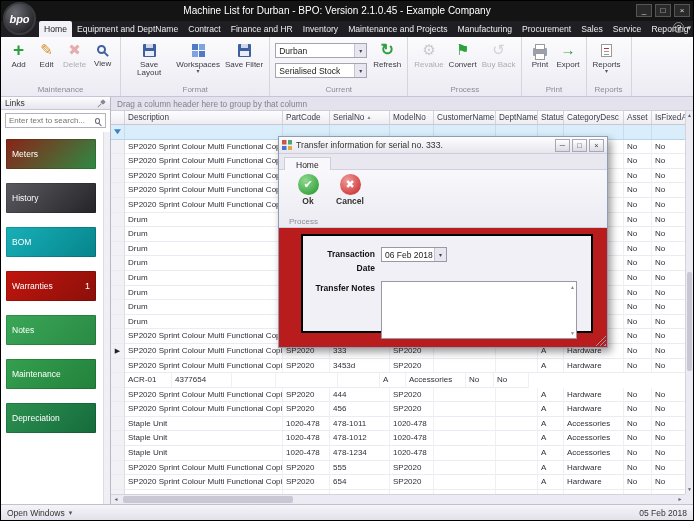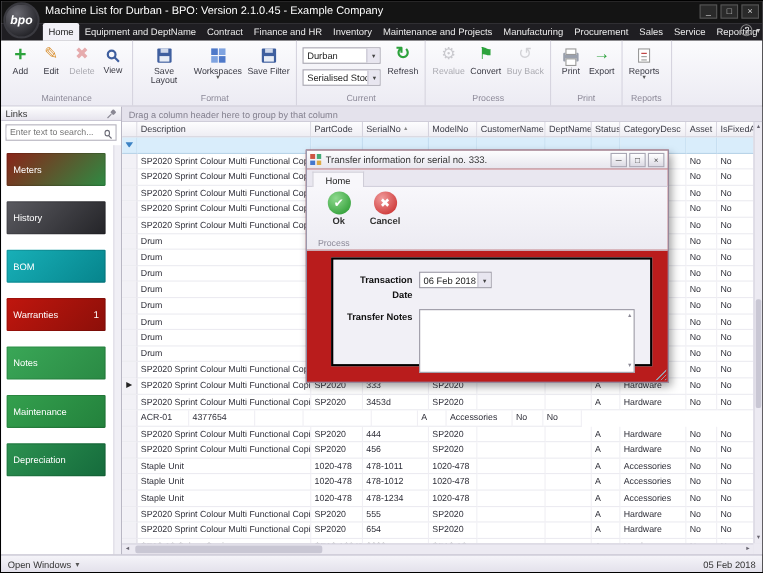--- a/index.html
+++ b/index.html
@@ -2,21 +2,21 @@
 <html><head>
 <meta charset="utf-8">
 <style>
   html,body{margin:0;padding:0;background:#9a9aa2;}
   *{box-sizing:border-box;}
   .app{position:relative;width:694px;height:521px;font-family:"Liberation Sans",sans-serif;
        background:#e6e4ef;overflow:hidden;border:1px solid #000;margin:0 auto;}
 
   
   .titlebar{position:absolute;top:0;left:0;right:0;height:20px;background:#141414;}
-  .title{position:absolute;left:40px;right:60px;font-size:10px;line-height:20px;color:#fff;
+  .title{position:absolute;left:40px;right:60px;text-align:center;font-size:10px;line-height:20px;color:#fff;
          white-space:nowrap;overflow:hidden;}
   .win-controls{position:absolute;right:3px;top:3px;display:flex;gap:3px;}
   .win-btn{width:16px;height:13px;color:#ddd;font-size:8px;text-align:center;line-height:12px;
            border:1px solid #555;background:#2a2a2a;}
 
   .logo{position:absolute;top:1px;left:2px;width:33px;height:33px;border-radius:50%;z-index:6;
         background:radial-gradient(circle at 35% 30%,#6a6a72,#101014);border:2px solid #3a3a40;
         color:#fff;font-weight:bold;font-style:italic;font-size:11px;display:flex;align-items:center;justify-content:center;}
 
   
@@ -58,21 +58,21 @@
      linear-gradient(#4f79c9,#4f79c9) 0 0/6px 6px no-repeat,
      linear-gradient(#7fa3e0,#7fa3e0) 7px 0/6px 6px no-repeat,
      linear-gradient(#7fa3e0,#7fa3e0) 0 7px/6px 6px no-repeat,
      linear-gradient(#4f79c9,#4f79c9) 7px 7px/6px 6px no-repeat;}
   .printer{display:inline-block;width:14px;height:8px;background:#9aa0ad;border-radius:1px;position:relative;margin:8px 2px 4px;}
   .printer::before{content:"";position:absolute;left:2px;top:-4px;width:8px;height:4px;background:#fff;border:1px solid #999;}
   .printer::after{content:"";position:absolute;left:2px;top:5px;width:8px;height:5px;background:#fff;border:1px solid #999;}
   .doc{display:inline-block;width:11px;height:13px;background:#fff;border:1px solid #999;position:relative;margin:4px 3px 3px;}
   .doc::before{content:"";position:absolute;left:2px;right:2px;top:3px;height:1px;background:#b33;box-shadow:0 3px 0 #999,0 6px 0 #999;}
   .combo-stack{display:flex;flex-direction:column;gap:5px;padding:4px 3px 0 1px;}
-  .combo{width:71px;height:15px;background:#fff;border:1px solid #a6a4b0;display:flex;align-items:center;font-size:8.5px;padding-left:3px;color:#222;}
+  .combo{width:92px;height:15px;background:#fff;border:1px solid #a6a4b0;display:flex;align-items:center;font-size:8.5px;padding-left:3px;color:#222;}
   .combo-val{white-space:nowrap;overflow:hidden;}
   .combo-arrow{margin-left:auto;width:12px;height:100%;background:#e8e6f0;display:flex;align-items:center;justify-content:center;font-size:6px;border-left:1px solid #c6c4d0;color:#444;}
 
   
   .sidebar{position:absolute;top:96px;left:0;width:110px;bottom:16px;background:#fff;border-right:1px solid #b9b7c4;}
   .sidebar-header{height:13px;background:linear-gradient(#fdfdfe,#e7e5ee);border-bottom:1px solid #c9c7d4;
         font-size:8.5px;color:#333;display:flex;align-items:center;padding:0 4px;}
   .pin{position:relative;width:9px;height:9px;margin-left:auto;}
   .pin::before{content:"";position:absolute;top:1px;left:4px;width:4px;height:4px;background:#8a8894;border-radius:1px;transform:rotate(45deg);}
   .pin::after{content:"";position:absolute;bottom:0;left:2px;width:1px;height:5px;background:#8a8894;transform:rotate(45deg);}

